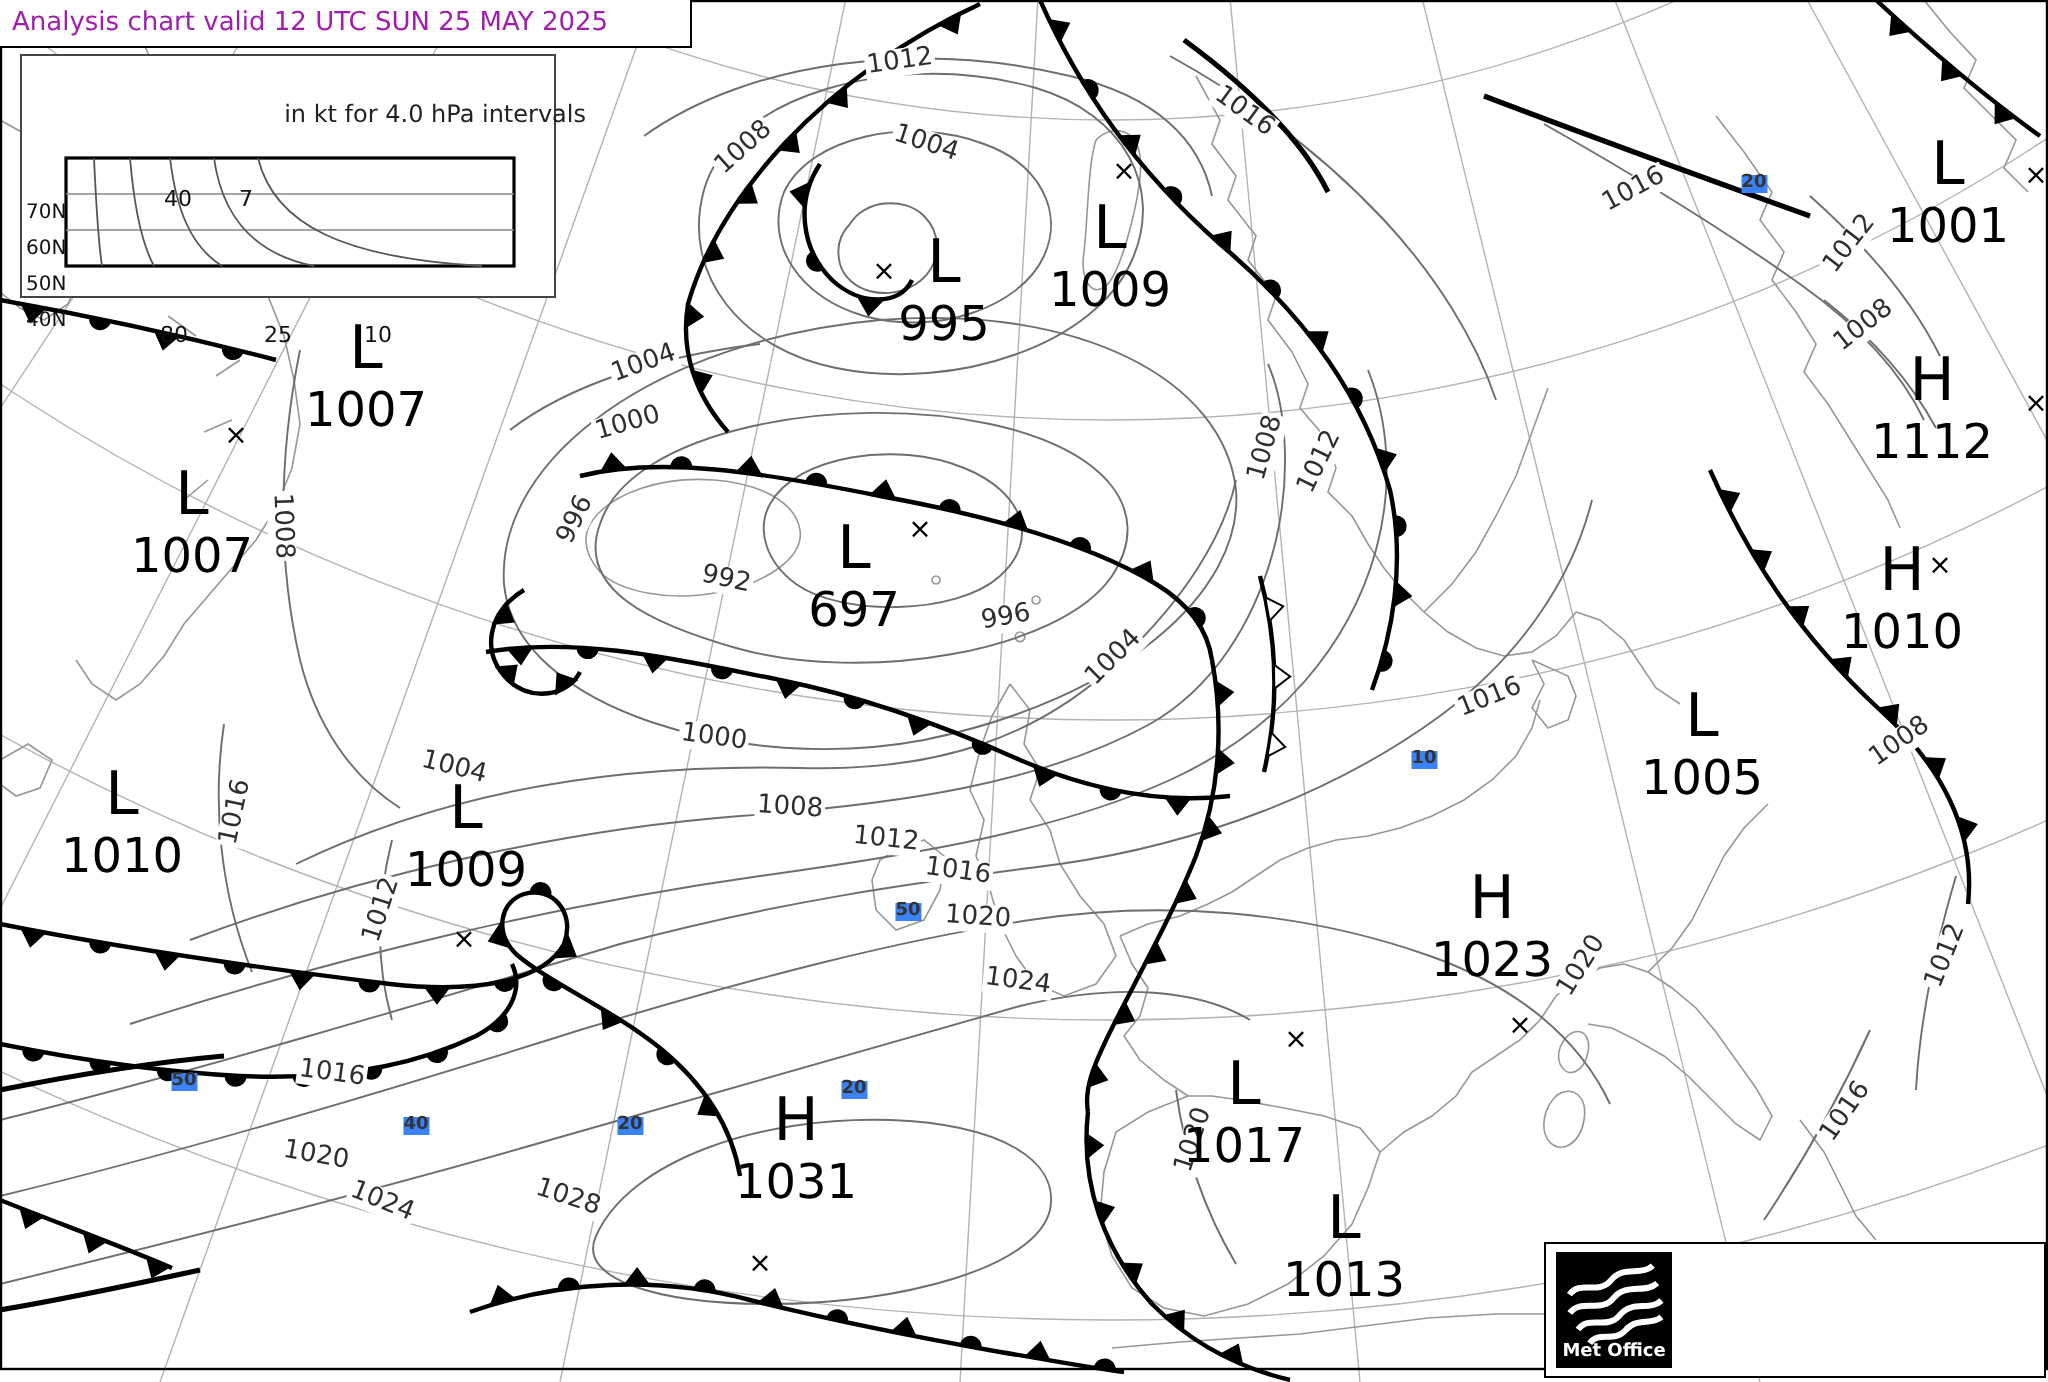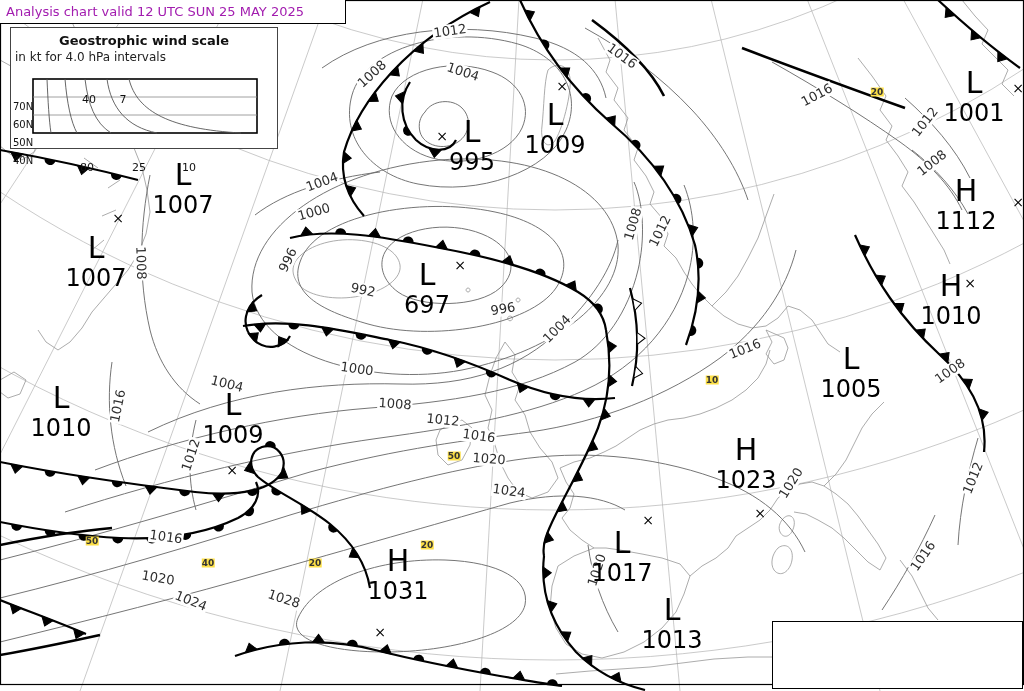--- a/index.html
+++ b/index.html
@@ -8,21 +8,21 @@
     font-family:"DejaVu Sans",sans-serif;overflow:hidden;
   }
   svg.map{position:absolute;left:0;top:0;}
   
   .iso-label{
     position:absolute;font-size:13px;color:#2e2e2e;background:#fff;
     padding:0 1px;line-height:1.05;white-space:nowrap;
     transform:translate(-50%,-50%);
   }
   .grid-label{
-    position:absolute;font-size:9px;font-weight:bold;color:#333;background:#fde047;
+    position:absolute;font-size:9px;font-weight:bold;color:#333;background:#3b82f6;
     line-height:1;transform:translate(-50%,-50%);
   }
   .cross-mark{
     position:absolute;font-size:14px;color:#000;line-height:1;
     transform:translate(-50%,-50%);
   }
   .pressure-center{
     position:absolute;text-align:center;color:#000;
     transform:translateX(-50%);
   }
@@ -35,21 +35,21 @@
     display:flex;align-items:center;padding-left:6px;box-sizing:border-box;
     font-size:13px;color:#a21caf;
   }
   
   .wind-box{
     position:absolute;left:10px;top:27px;width:268px;height:122px;
     background:#fff;border:1px solid #444;box-sizing:border-box;
   }
   .wind-title{position:absolute;left:0;top:5px;width:100%;text-align:center;
     font-size:13px;font-weight:bold;color:#111;}
-  .wind-sub{position:absolute;left:4px;top:22px;width:100%;text-align:left;
+  .wind-sub{position:absolute;left:16px;top:22px;width:100%;text-align:right;
     font-size:12px;color:#222;}
   .wind-lat{position:absolute;font-size:10px;color:#111;line-height:1;transform:translateY(-50%);}
   .wind-num{position:absolute;font-size:11px;color:#111;line-height:1;transform:translateX(-50%);}
   
   .footer-box{
     position:absolute;left:772px;top:621px;width:251px;height:68px;
     background:#fff;border:1px solid #000;box-sizing:border-box;
   }
   .logo-square{
     position:absolute;left:5px;top:4px;width:58px;height:58px;background:#000;
@@ -613,21 +613,20 @@
         <div class="pletter">L</div>
         <div class="pvalue">1013</div>
       </div>
     </div>
 
   <div class="title-box">
     <span>Analysis chart valid 12 UTC SUN 25  MAY 2025</span>
   </div>
 
   <div class="wind-box">
-    <div class="wind-title">Geostrophic wind scale</div>
     <div class="wind-sub">in kt for 4.0 hPa intervals</div>
     <svg width="266" height="120" viewBox="0 0 266 120">
       <rect x="22" y="51" width="224" height="54" fill="none" stroke="#000" stroke-width="1.6"></rect>
       <line x1="22" y1="69" x2="246" y2="69" stroke="#888" stroke-width="0.8"></line>
       <line x1="22" y1="87" x2="246" y2="87" stroke="#888" stroke-width="0.8"></line>
       <g stroke="#555" stroke-width="0.9" fill="none">
         <path d="M36,51 C37,73 38,92 40,105"></path>
         <path d="M54,51 C56,75 60,94 66,105"></path>
         <path d="M74,51 C77,76 84,95 100,105"></path>
         <path d="M96,51 C100,80 116,99 146,105"></path>
@@ -639,15 +638,26 @@
     <span class="wind-lat" style="left:2px;top:115px">50N</span>
     <span class="wind-lat" style="left:2px;top:133px">40N</span>
     <span class="wind-num" style="left:78px;top:66px">40</span>
     <span class="wind-num" style="left:112px;top:66px">7</span>
     <span class="wind-num" style="left:76px;top:134px">80</span>
     <span class="wind-num" style="left:128px;top:134px">25</span>
     <span class="wind-num" style="left:178px;top:134px">10</span>
   </div>
 
   <div class="footer-box">
+    <div class="logo-square">
+      <svg width="58" height="58" viewBox="0 0 58 58">
+        <g stroke="#fff" stroke-width="3" fill="none" transform="rotate(-14 29 24)">
+          <path d="M8,16 C15,10 22,20 30,14 C38,8 45,16 52,12"></path>
+          <path d="M6,25 C13,19 21,29 29,23 C37,17 45,25 52,21"></path>
+          <path d="M8,34 C15,28 22,38 30,32 C38,26 45,34 52,30"></path>
+          <path d="M12,42 C18,37 24,45 31,40 C38,35 44,41 50,38"></path>
+        </g>
+      </svg>
+      <div class="logo-text">Met Office</div>
+    </div>
   </div>
 
 </div>
 
 </body></html>

